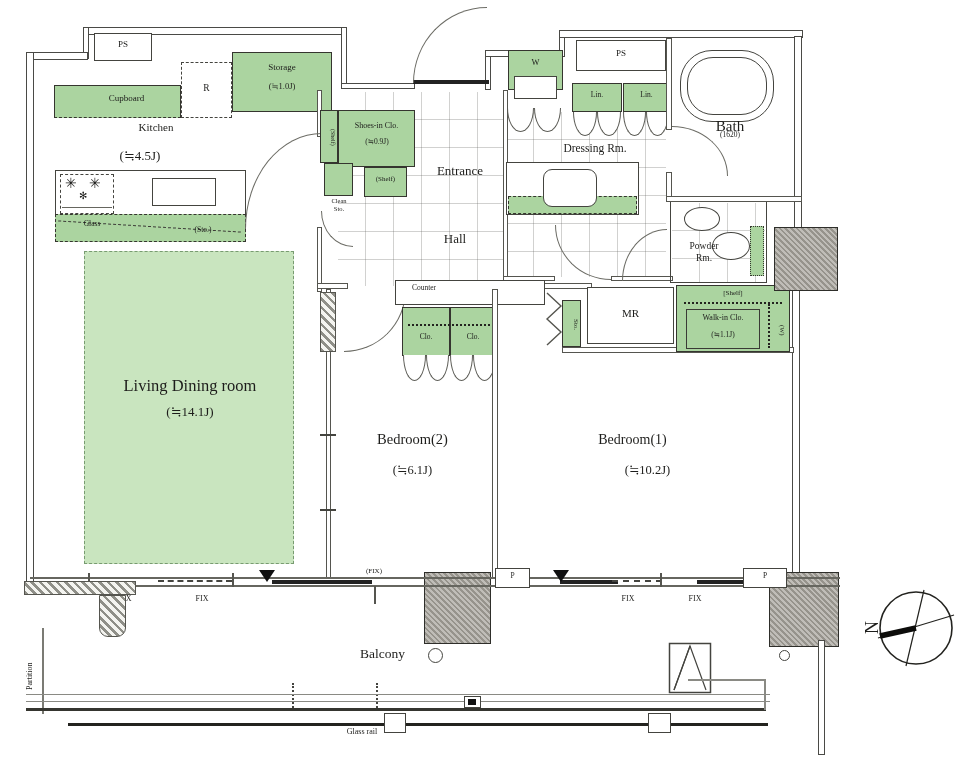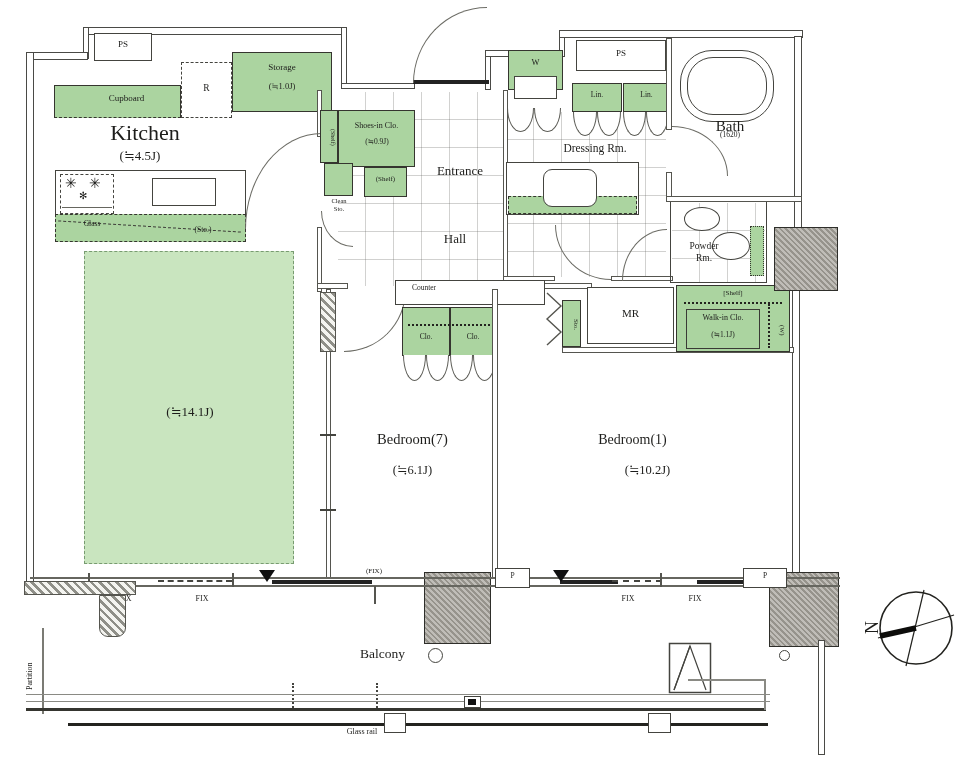--- a/index.html
+++ b/index.html
@@ -68,39 +68,40 @@
   <div class="box" style="left:576px;top:40px;width:90px;height:31px;"></div>
   <div class="lbl" style="left:576px;top:49px;width:90px;font-size:9px;">PS</div>
 
   <div class="green" style="left:54px;top:85px;width:127px;height:33px;border-bottom-style:dashed;"></div>
   <div class="lbl" style="left:54px;top:94px;width:145px;font-size:9px;">Cupboard</div>
   <div class="box dashed" style="left:181px;top:62px;width:51px;height:56px;"></div>
   <div class="lbl" style="left:181px;top:83px;width:51px;font-size:9.5px;">R</div>
   <div class="green" style="left:232px;top:52px;width:100px;height:60px;"></div>
   <div class="lbl" style="left:232px;top:63px;width:100px;font-size:9px;">Storage</div>
   <div class="lbl" style="left:232px;top:82px;width:100px;font-size:8.5px;">(≒1.0J)</div>
-  <div class="lbl" style="left:90px;top:121px;width:110px;font-size:22px;">Kitchen</div>
+  <div class="lbl" style="left:101px;top:121px;width:110px;font-size:11px;">Kitchen</div>
   <div class="lbl" style="left:85px;top:149px;width:110px;font-size:13px;">(≒4.5J)</div>
 
   <div class="box" style="left:55px;top:170px;width:191px;height:46px;"></div>
   <div class="box" style="left:60px;top:174px;width:54px;height:40px;border-style:dashed;"></div>
   <span class="abs" style="left:65px;top:175px;font-size:14px;">✳</span>
   <span class="abs" style="left:89px;top:175px;font-size:14px;">✳</span>
   <span class="abs" style="left:79px;top:190px;font-size:10px;">✻</span>
   <div class="hline" style="left:62px;top:207px;width:50px;height:1.3px;"></div>
   <div class="box" style="left:152px;top:178px;width:64px;height:28px;"></div>
   <div class="green" style="left:55px;top:214px;width:191px;height:28px;border-style:dashed;"></div>
   <div class="abs" style="left:58px;top:226px;width:183px;height:0;border-top:1.5px dashed #3d3d38;transform:rotate(3.5deg);"></div>
   <div class="lbl" style="left:70px;top:220px;width:44px;font-size:7.5px;">Glass</div>
   <div class="lbl" style="left:178px;top:226px;width:50px;font-size:7.5px;">(Sto.)</div>
 
   <div class="thinwall" style="left:317px;top:90px;width:5px;height:47px;"></div>
   <div class="thinwall" style="left:317px;top:227px;width:5px;height:65px;"></div>
   <div class="arc tl" style="left:245px;top:133px;width:77px;height:96px;"></div>
 
+  <div class="lbl" style="left:100px;top:377px;width:180px;font-size:16.5px;">Living Dining room</div>
   <div class="lbl" style="left:100px;top:405px;width:180px;font-size:13px;">(≒14.1J)</div>
 
   <div class="green" style="left:320px;top:110px;width:18px;height:53px;"></div>
   <div class="lbl vtext" style="left:322px;top:113px;width:14px;height:48px;font-size:6px;">(Shelf)</div>
   <div class="green" style="left:338px;top:110px;width:77px;height:57px;"></div>
   <div class="lbl" style="left:338px;top:122px;width:77px;font-size:8px;">Shoes-in Clo.</div>
   <div class="lbl" style="left:338px;top:138px;width:78px;font-size:7.5px;">(≒0.9J)</div>
   <div class="green" style="left:364px;top:167px;width:43px;height:30px;"></div>
   <div class="lbl" style="left:364px;top:176px;width:43px;font-size:7px;">(Shelf)</div>
   <div class="green" style="left:324px;top:163px;width:29px;height:33px;"></div>
@@ -185,21 +186,21 @@
 
   <div class="green" style="left:676px;top:285px;width:114px;height:67px;border-width:1.8px;"></div>
   <div class="lbl" style="left:676px;top:290px;width:114px;font-size:7px;">[Shelf]</div>
   <div class="dotline" style="left:684px;top:302px;width:98px;"></div>
   <div class="abs" style="left:686px;top:309px;width:74px;height:40px;border:1.2px solid #3a3a35;"></div>
   <div class="lbl" style="left:686px;top:314px;width:74px;font-size:8px;">Walk-in Clo.</div>
   <div class="lbl" style="left:686px;top:331px;width:74px;font-size:7.5px;">(≒1.1J)</div>
   <div class="abs" style="left:768px;top:304px;width:0;height:44px;border-left:2px dotted #23231f;"></div>
   <div class="lbl vtext" style="left:772px;top:310px;width:14px;height:40px;font-size:6.5px;">(W)</div>
 
-  <div class="lbl" style="left:350px;top:432px;width:125px;font-size:14.5px;">Bedroom(7)</div>
+  <div class="lbl" style="left:350px;top:432px;width:125px;font-size:14.5px;">Bedroom(2)</div>
   <div class="lbl" style="left:350px;top:464px;width:125px;font-size:12.5px;">(≒6.1J)</div>
   <div class="lbl" style="left:570px;top:432px;width:125px;font-size:14px;">Bedroom(1)</div>
   <div class="lbl" style="left:585px;top:464px;width:125px;font-size:12.5px;">(≒10.2J)</div>
 
   <div class="pillar" style="left:774px;top:227px;width:64px;height:64px;"></div>
   <div class="pillar" style="left:424px;top:572px;width:67px;height:72px;"></div>
   <div class="pillar" style="left:769px;top:572px;width:70px;height:75px;"></div>
 
   <div class="hline" style="left:30px;top:577px;width:810px;height:1.5px;"></div>
   <div class="hline" style="left:30px;top:585px;width:810px;height:1.5px;"></div>

